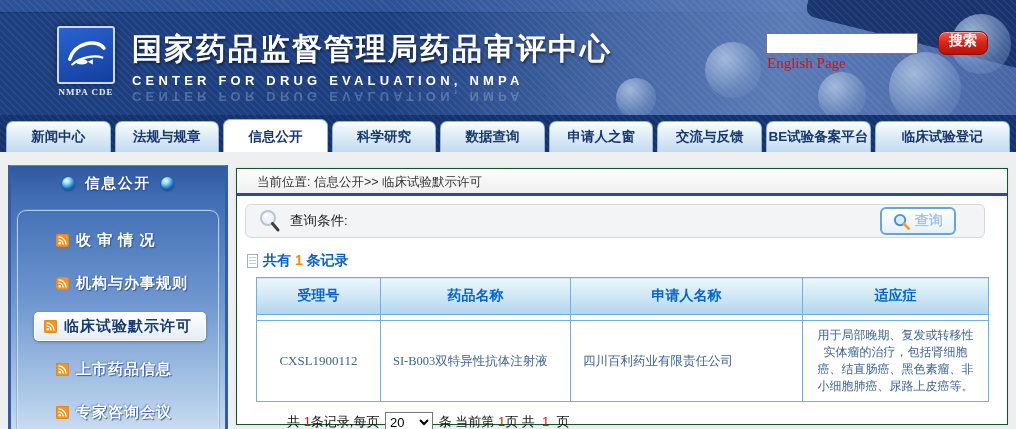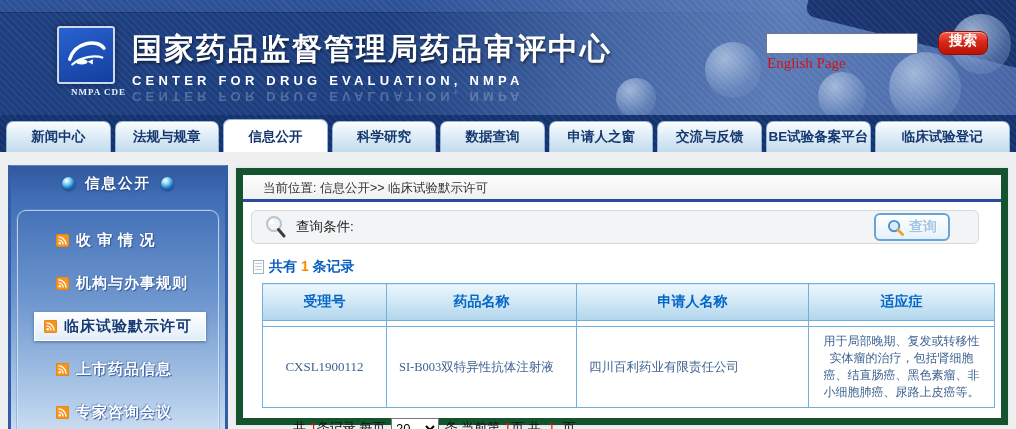--- a/index.html
+++ b/index.html
@@ -8,21 +8,21 @@
 
   
   .header { position:absolute; top:0; left:0; width:1016px; height:115px; background:#1d3f80; overflow:hidden; }
   .hatch { position:absolute; inset:0; background:repeating-linear-gradient(45deg, rgba(255,255,255,.06) 0 1.5px, rgba(255,255,255,0) 1.5px 5px); pointer-events:none; }
   .top-strip { position:absolute; top:0; left:0; right:0; height:13px; background:#2d5197; border-bottom:1px solid #16336b; }
   .pills-zone { position:absolute; top:0; right:0; width:620px; height:115px;
     background:linear-gradient(100deg, rgba(84,117,178,0) 0%, rgba(84,117,178,.65) 32%, rgba(99,131,190,.88) 62%, rgba(74,104,168,.95) 100%); }
   .pill-c { position:absolute; border-radius:50%; background:radial-gradient(circle at 35% 30%, rgba(175,195,225,.85), rgba(115,145,195,.55) 60%, rgba(95,125,180,.25)); }
   .bottle { position:absolute; top:-28px; right:-24px; width:230px; height:72px; background:#152f69; transform:rotate(14deg); border-radius:10px; opacity:.92; }
 
-  .logo { position:absolute; left:46px; top:26px; width:80px; text-align:right; }
+  .logo { position:absolute; left:46px; top:26px; width:80px; text-align:center; }
   .logo-square { width:58px; height:58px; margin:0 auto; background:linear-gradient(160deg,#2a62d0,#123f9e);
     border:2px solid #ccd8ee; border-radius:3px; display:flex; align-items:center; justify-content:center; box-shadow:0 0 6px rgba(0,0,0,.45); }
   .logo-caption { margin-top:3px; font-family:"Liberation Serif", serif; font-weight:bold; font-size:9px; color:#e8eefc; letter-spacing:1px; }
 
   .title-block { position:absolute; left:132px; top:29px; }
   .site-title { font-size:30px; font-weight:bold; color:#fff; letter-spacing:2px; text-shadow:1px 2px 3px rgba(0,0,0,.55); white-space:nowrap; }
   .site-subtitle { margin-top:3px; font-size:13px; font-weight:bold; color:#fff; letter-spacing:4.2px; white-space:nowrap; }
   .site-subtitle.reflection { transform:scaleY(-1); opacity:.28; color:#cdd9ee; margin-top:1px; }
 
   .hdr-input { position:absolute; left:766px; top:33px; width:152px; height:21px; border:1px solid #6d7787; background:#fff; font-size:12px; padding:0 4px; }
@@ -54,27 +54,27 @@
     background:radial-gradient(circle at 35% 28%, #ffffff, #7fd4f4 30%, #1668b8 65%, #0a4690); box-shadow:0 1px 2px rgba(0,20,60,.5); }
   .sb-title-text { color:#fff; font-weight:bold; font-size:14.5px; letter-spacing:2px; text-shadow:0 1px 2px rgba(0,30,90,.6); }
   .sb-box { position:absolute; top:44px; left:6px; right:6px; bottom:4px; border:1px solid rgba(220,235,250,.75);
     outline:1px solid rgba(110,145,195,.45); border-radius:9px; padding-top:8px; }
   .sb-item { height:43px; display:flex; align-items:center; padding-left:28px; cursor:pointer; }
   .sb-item .iconbox { display:flex; }
   .sb-item .label { margin-left:7px; color:#fff; font-weight:bold; font-size:15px; letter-spacing:1px;
     text-shadow:1px 1px 1px rgba(40,80,150,.9), -1px -1px 1px rgba(70,110,175,.5); white-space:nowrap; }
   .sb-item .pillwrap { display:flex; align-items:center; padding:5px 10px; }
   .sb-item.active { padding-left:16px; }
-  .sb-item.active .pillwrap { background:linear-gradient(#ffffff,#e2edf8); border-radius:0;
+  .sb-item.active .pillwrap { background:linear-gradient(#ffffff,#e2edf8); border-radius:5px;
     box-shadow:0 1px 3px rgba(0,20,60,.4), inset 0 0 0 1px #fff; padding:5px 14px 5px 10px; }
   .sb-item.active .label { color:#173a72; text-shadow:none; }
 
   
   .main { position:absolute; left:236px; top:16px; width:772px; bottom:4px; background:#fff;
-    border:7px solid #14532d; box-shadow:0 0 3px rgba(0,0,0,.08); }
+    border:1px solid #14532d; box-shadow:0 0 3px rgba(0,0,0,.08); }
   .crumb { height:27px; line-height:27px; background:linear-gradient(#fdfdfd,#f0f0f0);
     border-bottom:3px solid #2b48a2; font-size:12.5px; color:#333; padding-left:20px; }
   .searchbar { margin:8px 22px 0 8px; height:34px; background:#f3f4f5; border:1px solid #d7d8d9; border-radius:6px;
     display:flex; align-items:center; }
   .big-mag { margin-left:13px; display:flex; }
   .q-label { margin-left:9px; font-size:13.5px; color:#1c1c1c; white-space:nowrap; }
   .q-input { margin-left:7px; width:518px; height:21px; border:1px solid #a3aeb8; font-size:12.5px; padding:0 5px; color:#222; }
   .q-btn { margin-left:auto; margin-right:28px; width:76px; height:28px; border:2px solid #66a5d5; border-radius:6px;
     background:linear-gradient(#ffffff,#e4f1fb); display:flex; align-items:center; justify-content:center; gap:5px; cursor:pointer; }
   .q-btn .txt { font-size:14px; font-weight:bold; color:#a0c6e6; text-shadow:1px 1px 0 #fff; }

